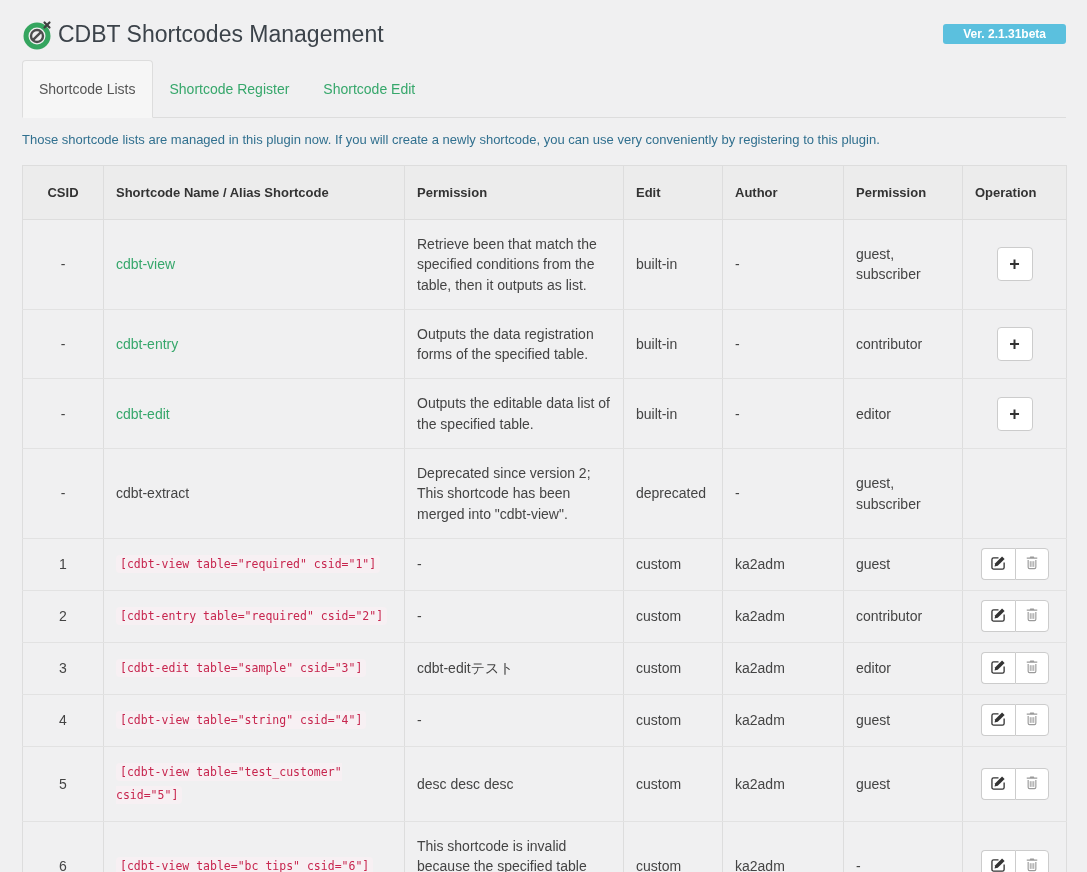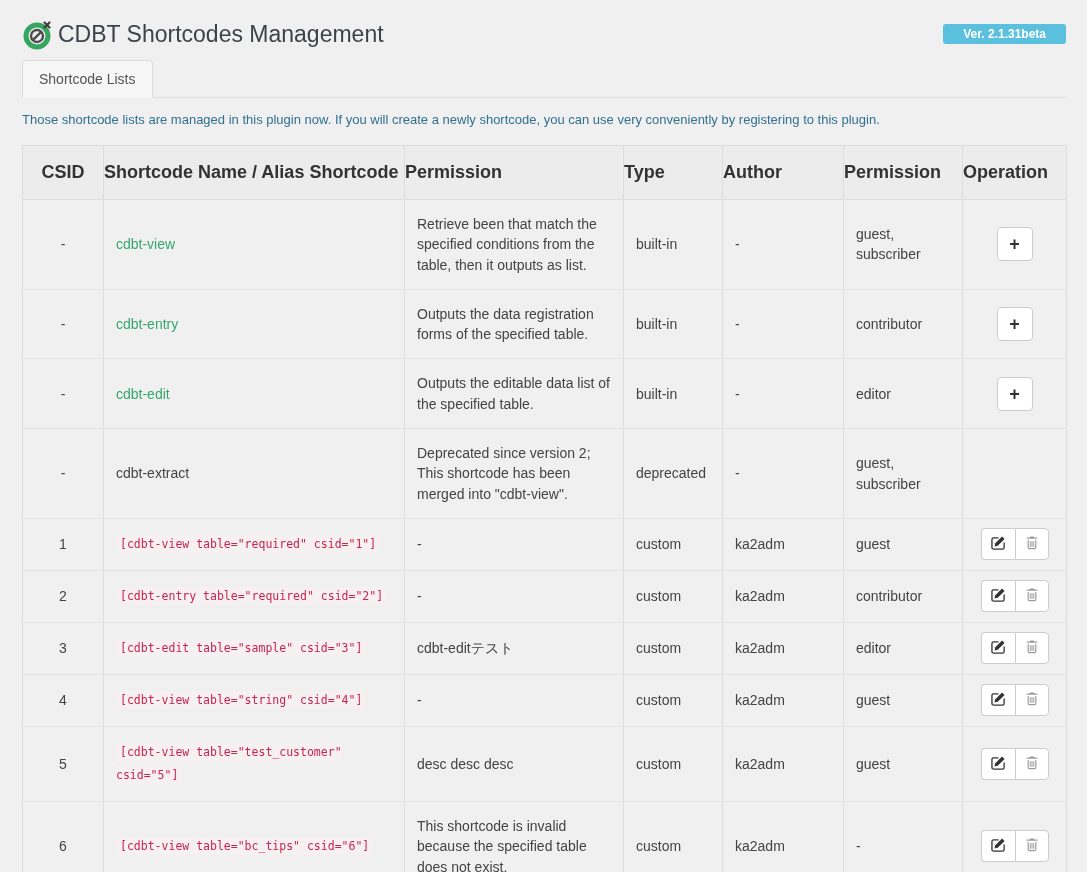--- a/index.html
+++ b/index.html
@@ -7,29 +7,29 @@
   .wrap { padding: 20px 21px 10px 22px; }
 
   
   .page-header { display: flex; align-items: flex-start; justify-content: space-between; }
   .title-group { display: flex; align-items: center; gap: 6px; text-align: center; }
   .page-title { font-size: 23px; font-weight: 400; color: #3c434a; line-height: 1.3; }
   .ver-badge { background: #5bc0de; color: #fff; font-size: 12px; font-weight: bold; padding: 3px 20px; border-radius: 3px; margin-top: 4px; }
 
   
   .tabs { margin-top: 10px; border-bottom: 1px solid #ddd; display: flex; }
-  .tab { font-size: 14px; padding: 10px 16px; margin-bottom: -1px; cursor: pointer; color: #36a76b; background: transparent; border: 1px solid transparent; border-radius: 4px 4px 0 0; }
+  .tab { font-size: 14px; padding: 20px 16px; margin-bottom: -1px; cursor: pointer; color: #36a76b; background: transparent; border: 1px solid transparent; border-radius: 4px 4px 0 0; }
   .tab.active { color: #555; background: #f6f6f6; border-color: #ddd; border-bottom-color: #f6f6f6; }
 
   
   .notice { color: #31708f; font-size: 13px; margin: 14px 0 18px 0; }
 
   
   table.sc-table { width: 1044px; border-collapse: collapse; table-layout: fixed; border: 1px solid #ddd; }
-  .sc-table th { background: #ececec; font-size: 18px; font-weight: bold; color: #333; text-align: left; vertical-align: middle; border: 1px solid #ddd; padding: 8px 0; height: 54px; }
+  .sc-table th { background: #ececec; font-size: 13px; font-weight: bold; color: #333; text-align: left; vertical-align: middle; border: 1px solid #ddd; padding: 8px 12px; height: 54px; }
   .sc-table td { border: 1px solid #e2e2e2; border-left: 1px solid #ddd; border-right: 1px solid #ddd; font-size: 14px; color: #444; vertical-align: middle; padding: 14px 12px; line-height: 1.45; background: #f0f0f1; }
   .sc-table th.col-csid, .sc-table td.col-csid { text-align: center; }
   .sc-table th.col-csid { text-align: center; }
   .sc-table td.col-op { text-align: center; padding: 8px 6px; }
   a.sc-link { color: #36a76b; text-decoration: none; }
   code.sc-code { font-family: "DejaVu Sans Mono", monospace; font-size: 11.5px; color: #c7254e; background: #f7f0f3; padding: 2px 4px; border-radius: 4px; line-height: 2.0; }
 
   
   .btn { display: inline-flex; align-items: center; justify-content: center; background: #fff; border: 1px solid #ccc; border-radius: 4px; height: 32px; min-width: 34px; cursor: pointer; vertical-align: middle; }
   .btn-plus { width: 36px; height: 34px; font-size: 18px; font-weight: bold; color: #333; line-height: 1; }
@@ -56,40 +56,42 @@
           </g>
         </svg>
       </span>
       <h1 class="page-title">CDBT Shortcodes Management</h1>
     </div>
     <span class="ver-badge">Ver. 2.1.31beta</span>
   </div>
 
   <div class="tabs">
     <div class="tab active">Shortcode Lists</div>
+    <div class="tab">Shortcode Register</div>
+    <div class="tab">Shortcode Edit</div>
   </div>
 
   <p class="notice">Those shortcode lists are managed in this plugin now. If you will create a newly shortcode, you can use very conveniently by registering to this plugin.</p>
 
   <table class="sc-table">
     <colgroup>
       <col style="width:81px">
         <col style="width:301px">
         <col style="width:219px">
         <col style="width:99px">
         <col style="width:121px">
         <col style="width:119px">
         <col style="width:104px">
     </colgroup>
     <thead>
       <tr>
         <th class="col-csid">CSID</th>
         <th>Shortcode Name / Alias Shortcode</th>
         <th>Permission</th>
-        <th>Type</th>
+        <th>Edit</th>
         <th>Author</th>
         <th>Permission</th>
         <th>Operation</th>
       </tr>
     </thead>
     <tbody>
       <tr>
         <td class="col-csid">-</td>
         <td><a class="sc-link" href="#">cdbt-view</a></td>
         <td>Retrieve been that match the specified conditions from the table, then it outputs as list.</td>

